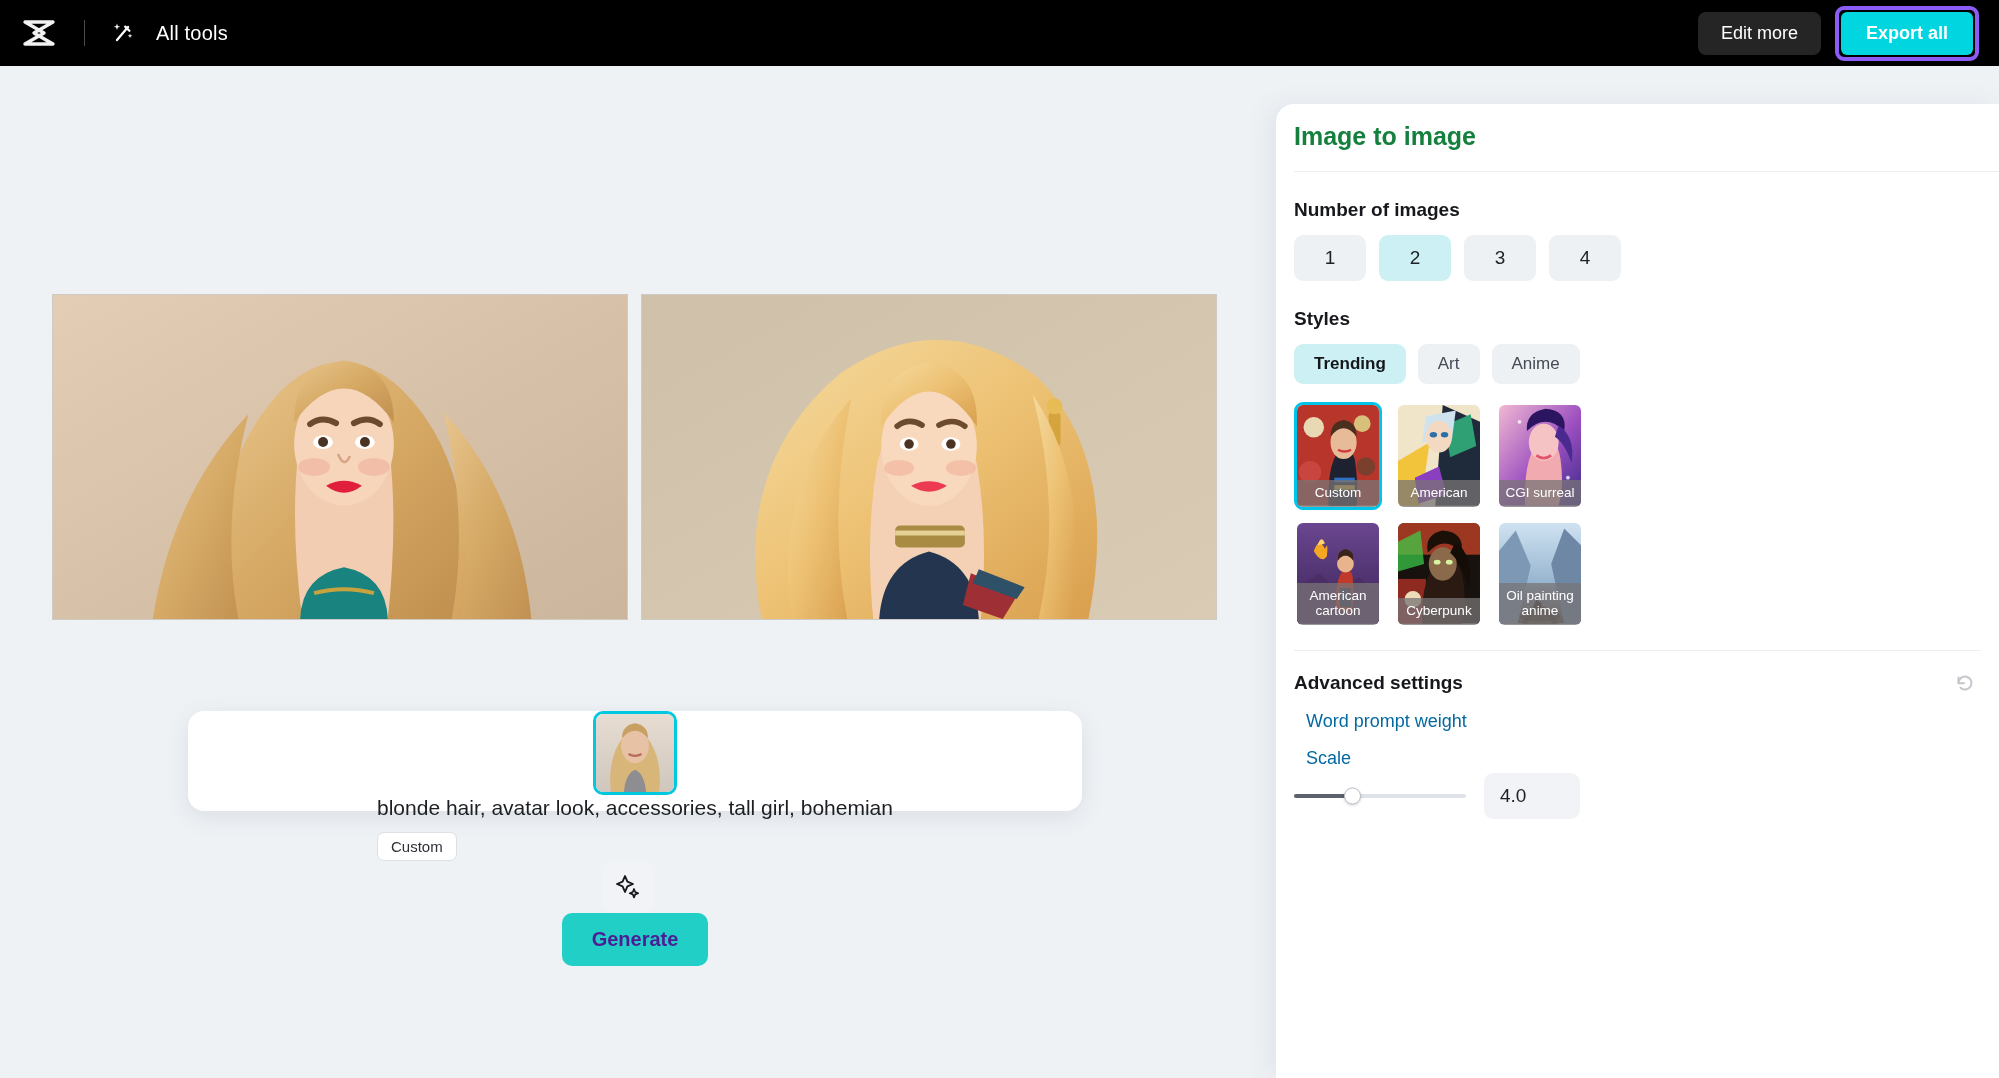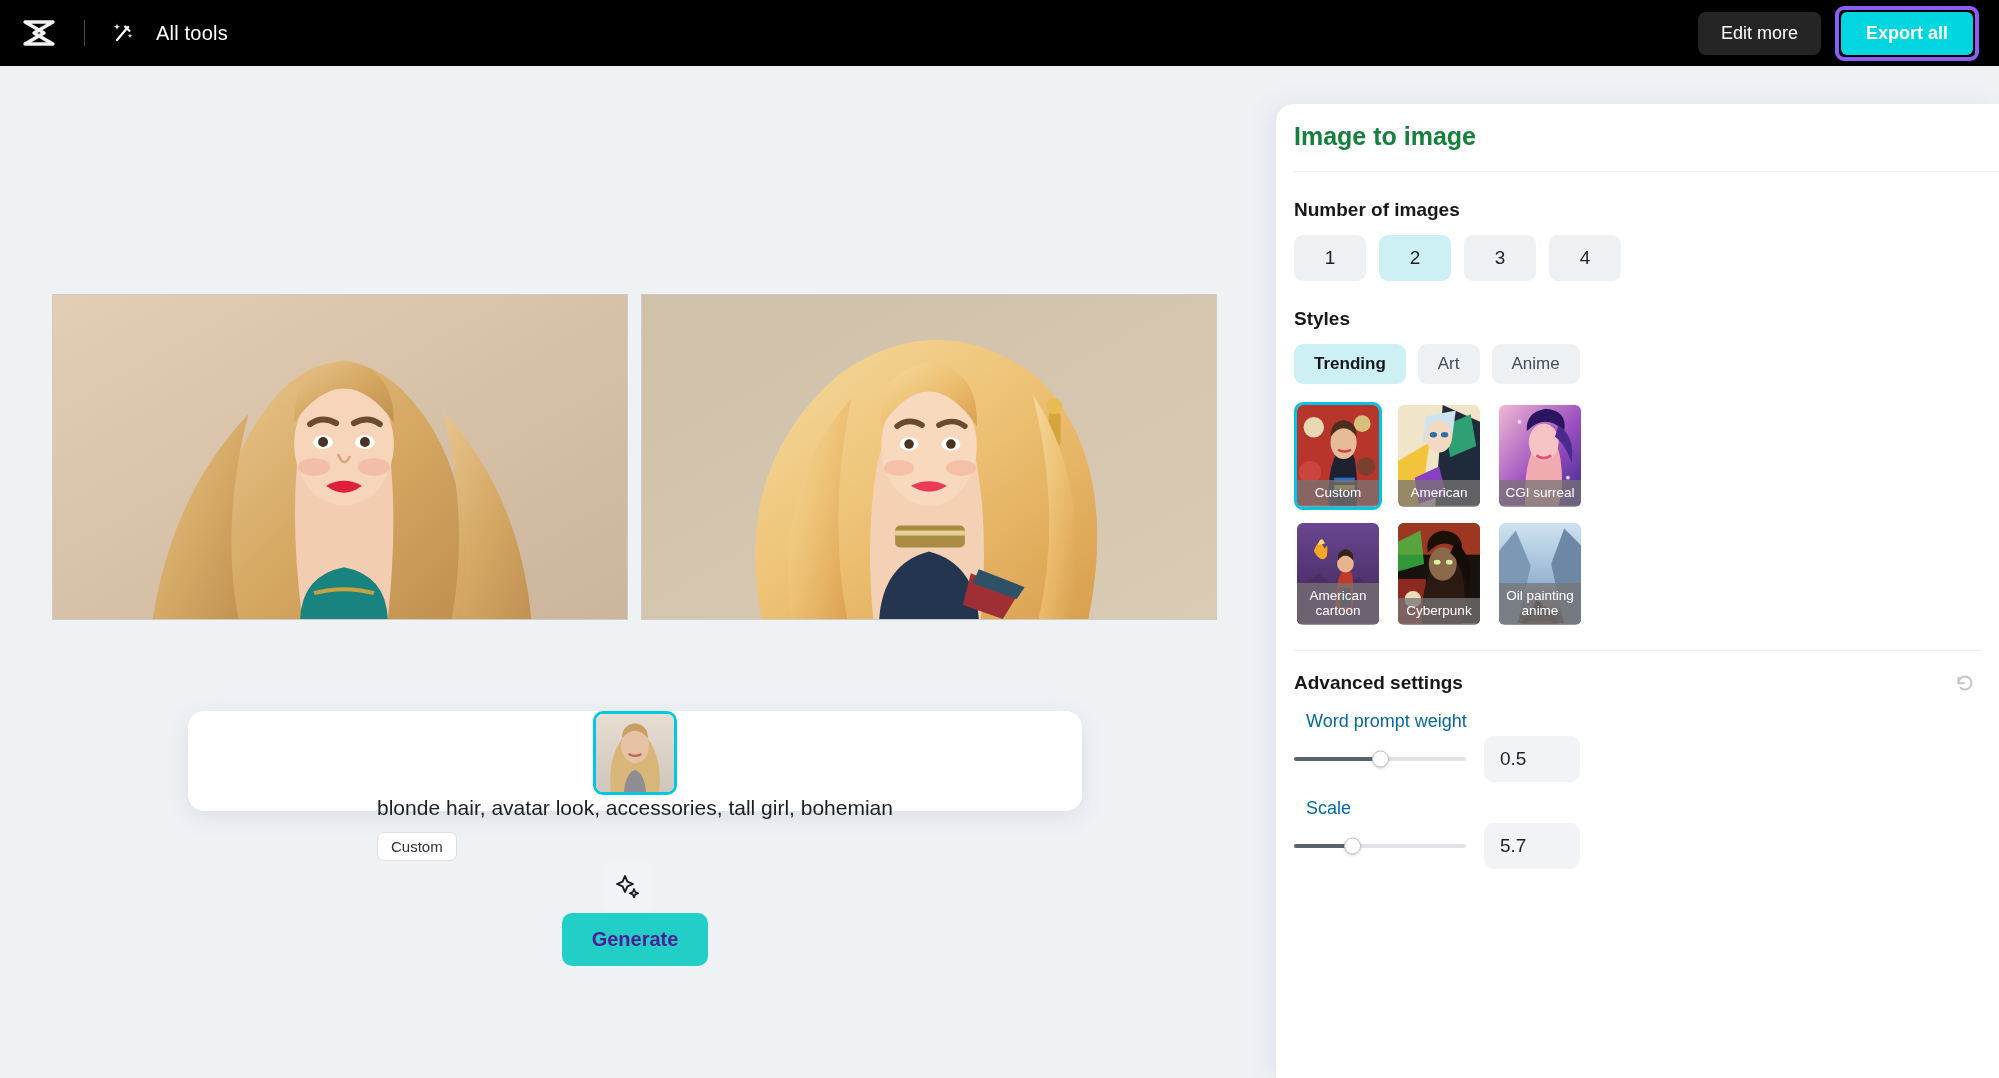--- a/index.html
+++ b/index.html
@@ -469,34 +469,27 @@
     <div class="adv-head">
       <span class="adv-title">Advanced settings</span>
       <svg class="reset-icon" width="24" height="24" viewBox="0 0 24 24">
         <path d="M5.5 12 a6.5 6.5 0 1 1 2 4.7" fill="none" stroke="#7b838d" stroke-width="2" stroke-linecap="round"></path>
         <path d="M5.5 6.6 L5.5 12.2 L11 12.2" fill="none" stroke="#7b838d" stroke-width="2" stroke-linecap="round" stroke-linejoin="round"></path>
       </svg>
     </div>
 
     <div>
       <div class="slider-label">Word prompt weight</div>
-      <div class="slider-row">
-        <div class="track">
-          <div class="fill" style="width:50%"></div>
-          <div class="knob" style="left:50%"></div>
-        </div>
-        <div class="val-box">0.5</div>
-      </div>
     </div>
 
     <div>
       <div class="slider-label">Scale</div>
       <div class="slider-row">
         <div class="track">
           <div class="fill" style="width:34%"></div>
           <div class="knob" style="left:34%"></div>
         </div>
-        <div class="val-box">5.7</div>
+        <div class="val-box">4.0</div>
       </div>
     </div>
 
   </div>
 </div>
 
 </body></html>

